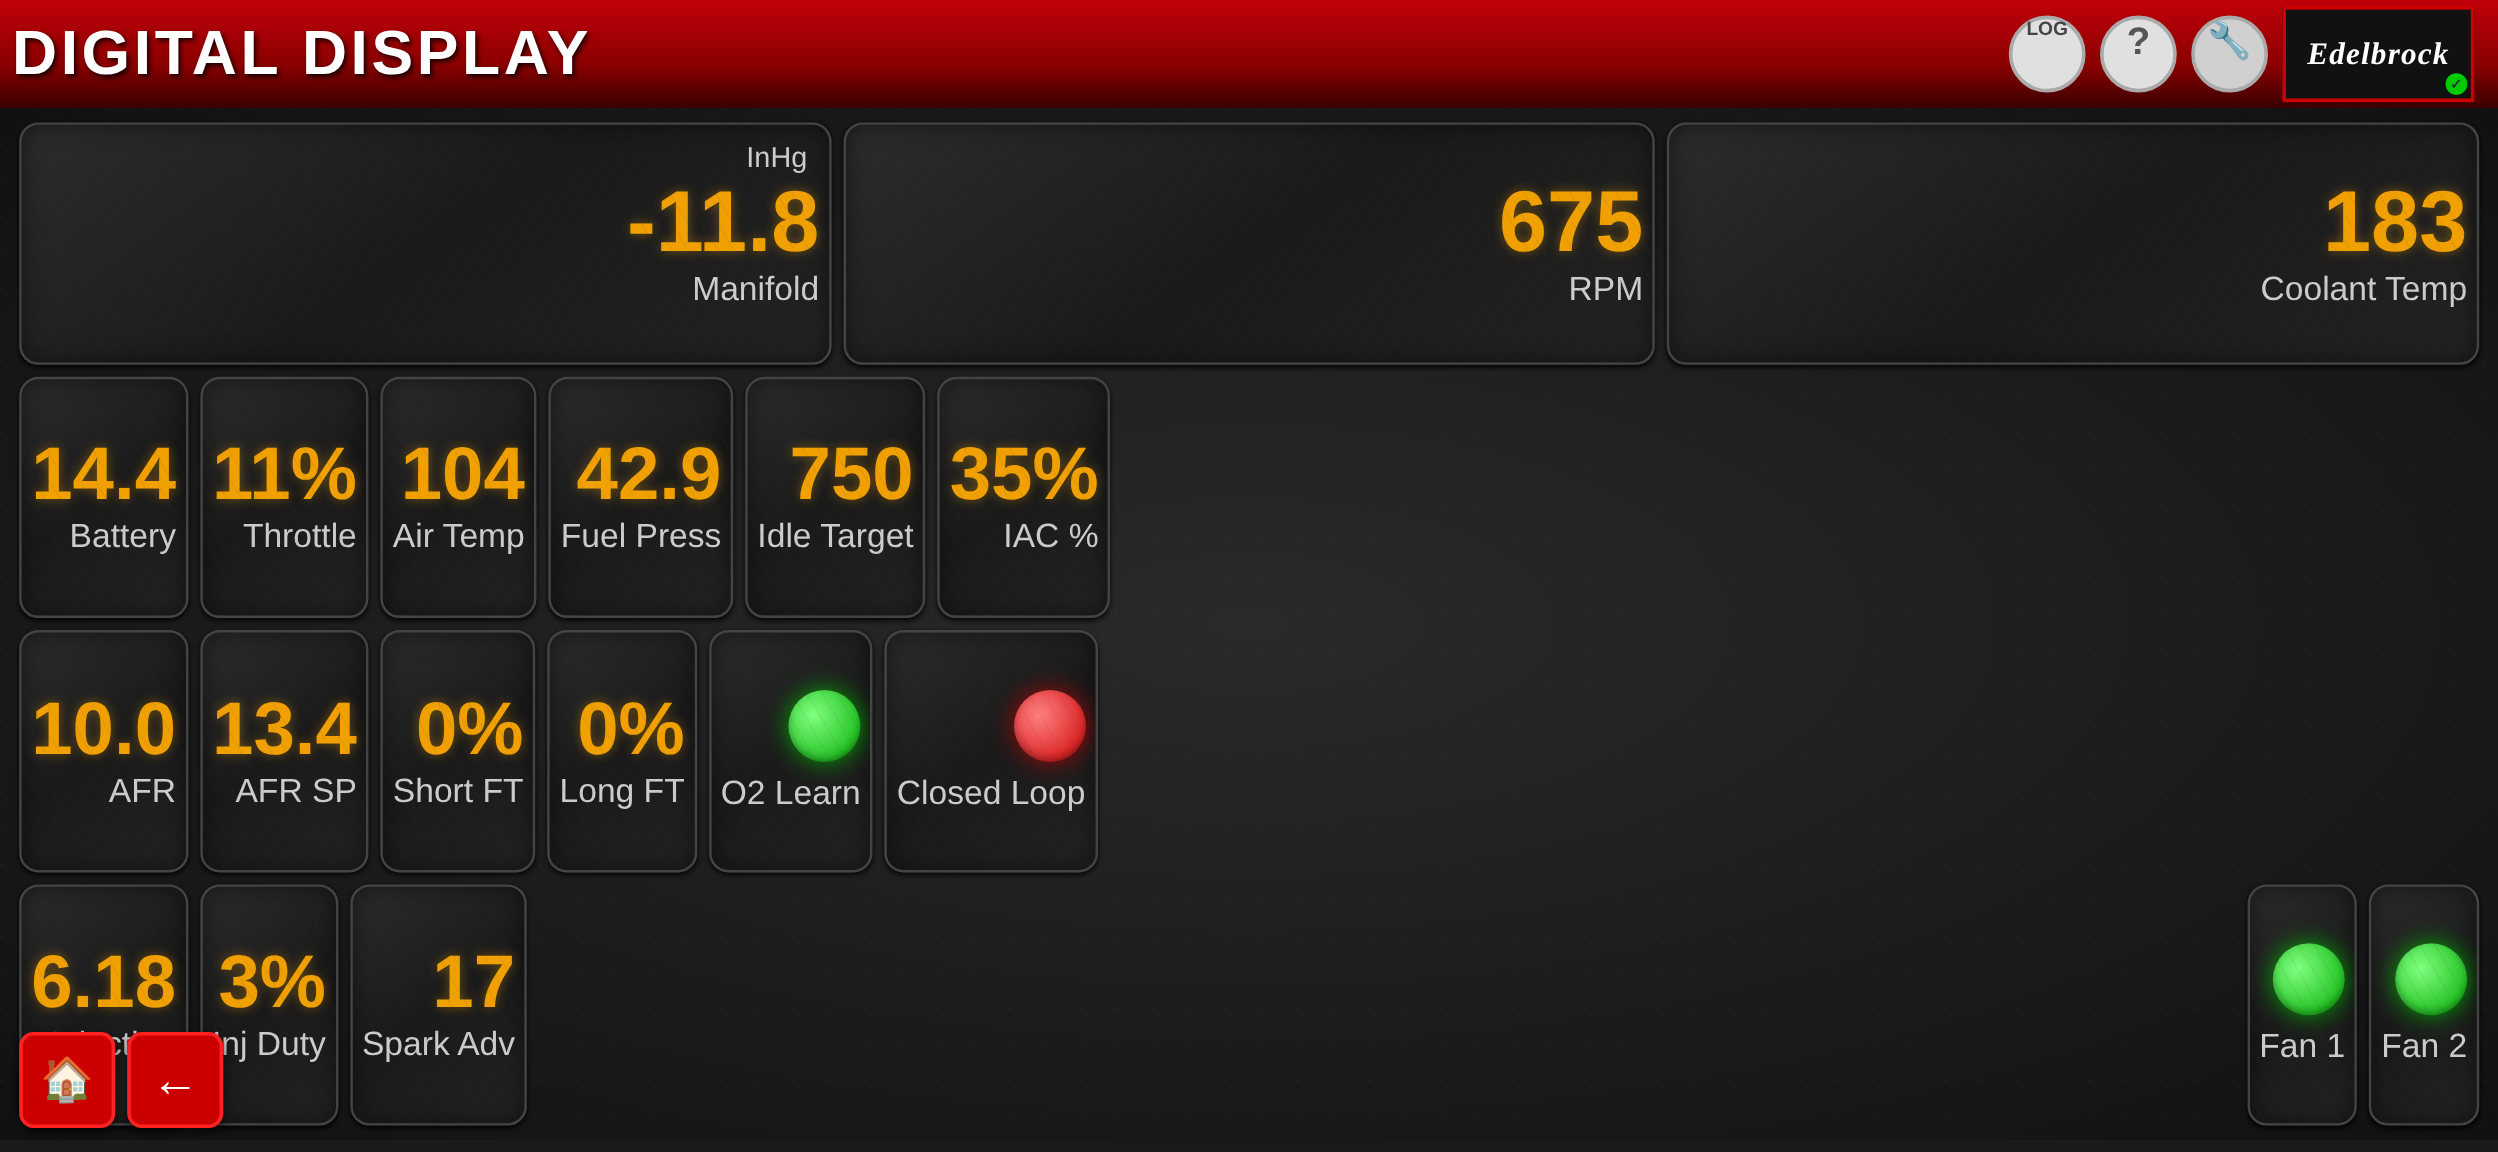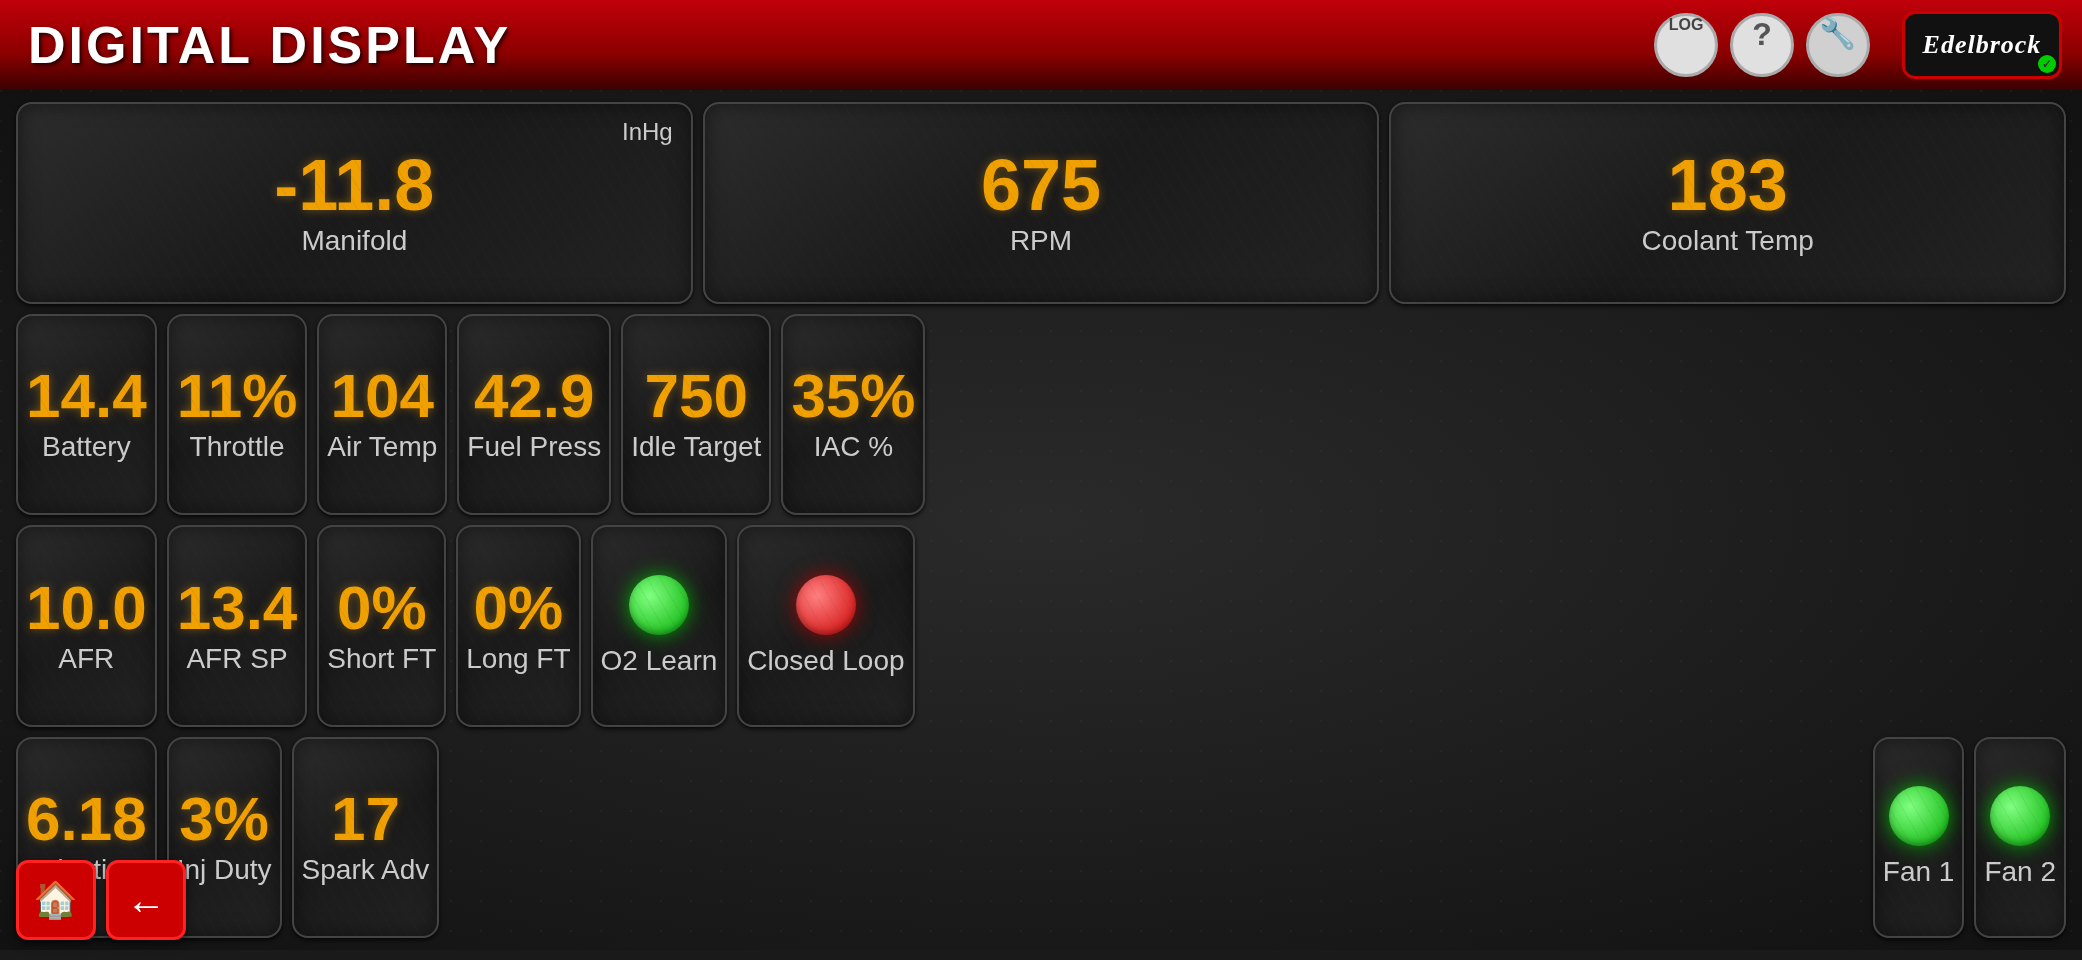--- a/index.html
+++ b/index.html
@@ -12,21 +12,21 @@
       overflow: hidden;
     }
 
     
     .header {
       width: 100%;
       height: 90px;
       background: linear-gradient(180deg, #c0000a 0%, #8b0000 60%, #3a0000 100%);
       display: flex;
       align-items: center;
-      padding: 0 28px;
+      padding: 0 10px;
       position: relative;
     }
 
     .header-title {
       color: white;
       font-size: 52px;
       font-weight: bold;
       letter-spacing: 3px;
       text-shadow: 2px 2px 4px rgba(0,0,0,0.8);
     }
@@ -66,34 +66,33 @@
       font-size: 32px;
       color: #555;
     }
 
     .header-btn.wrench-btn {
       font-size: 28px;
       background: #d0d0d0;
     }
 
     .edelbrock-logo {
-      height: 68px;
+      height: 80px;
       width: 160px;
       background: #111;
       border: 3px solid #cc0000;
-      border-radius: 13px;
+      border-radius: 0;
       display: flex;
       align-items: center;
       justify-content: center;
       font-size: 26px;
       font-style: italic;
       color: white;
       font-family: 'Times New Roman', serif;
       font-weight: bold;
-      margin-left: 20px;
     }
 
     
     .main {
       width: 100%;
       height: 860px;
       background: radial-gradient(ellipse at center, #2a2a2a 0%, #111 100%);
       background-color: #1a1a1a;
       padding: 12px 16px;
       display: flex;
@@ -118,21 +117,21 @@
       gap: 10px;
       flex: 1;
     }
 
     .cell {
       background: linear-gradient(145deg, #2c2c2c 0%, #1a1a1a 50%, #222 100%);
       border: 2px solid #444;
       border-radius: 16px;
       display: flex;
       flex-direction: column;
-      align-items: center;
+      align-items: flex-end;
       justify-content: center;
       padding: 8px;
       box-shadow: inset 0 0 20px rgba(0,0,0,0.5), 0 2px 4px rgba(0,0,0,0.8);
       position: relative;
       overflow: hidden;
     }
 
     .cell::before {
       content: '';
       position: absolute;

